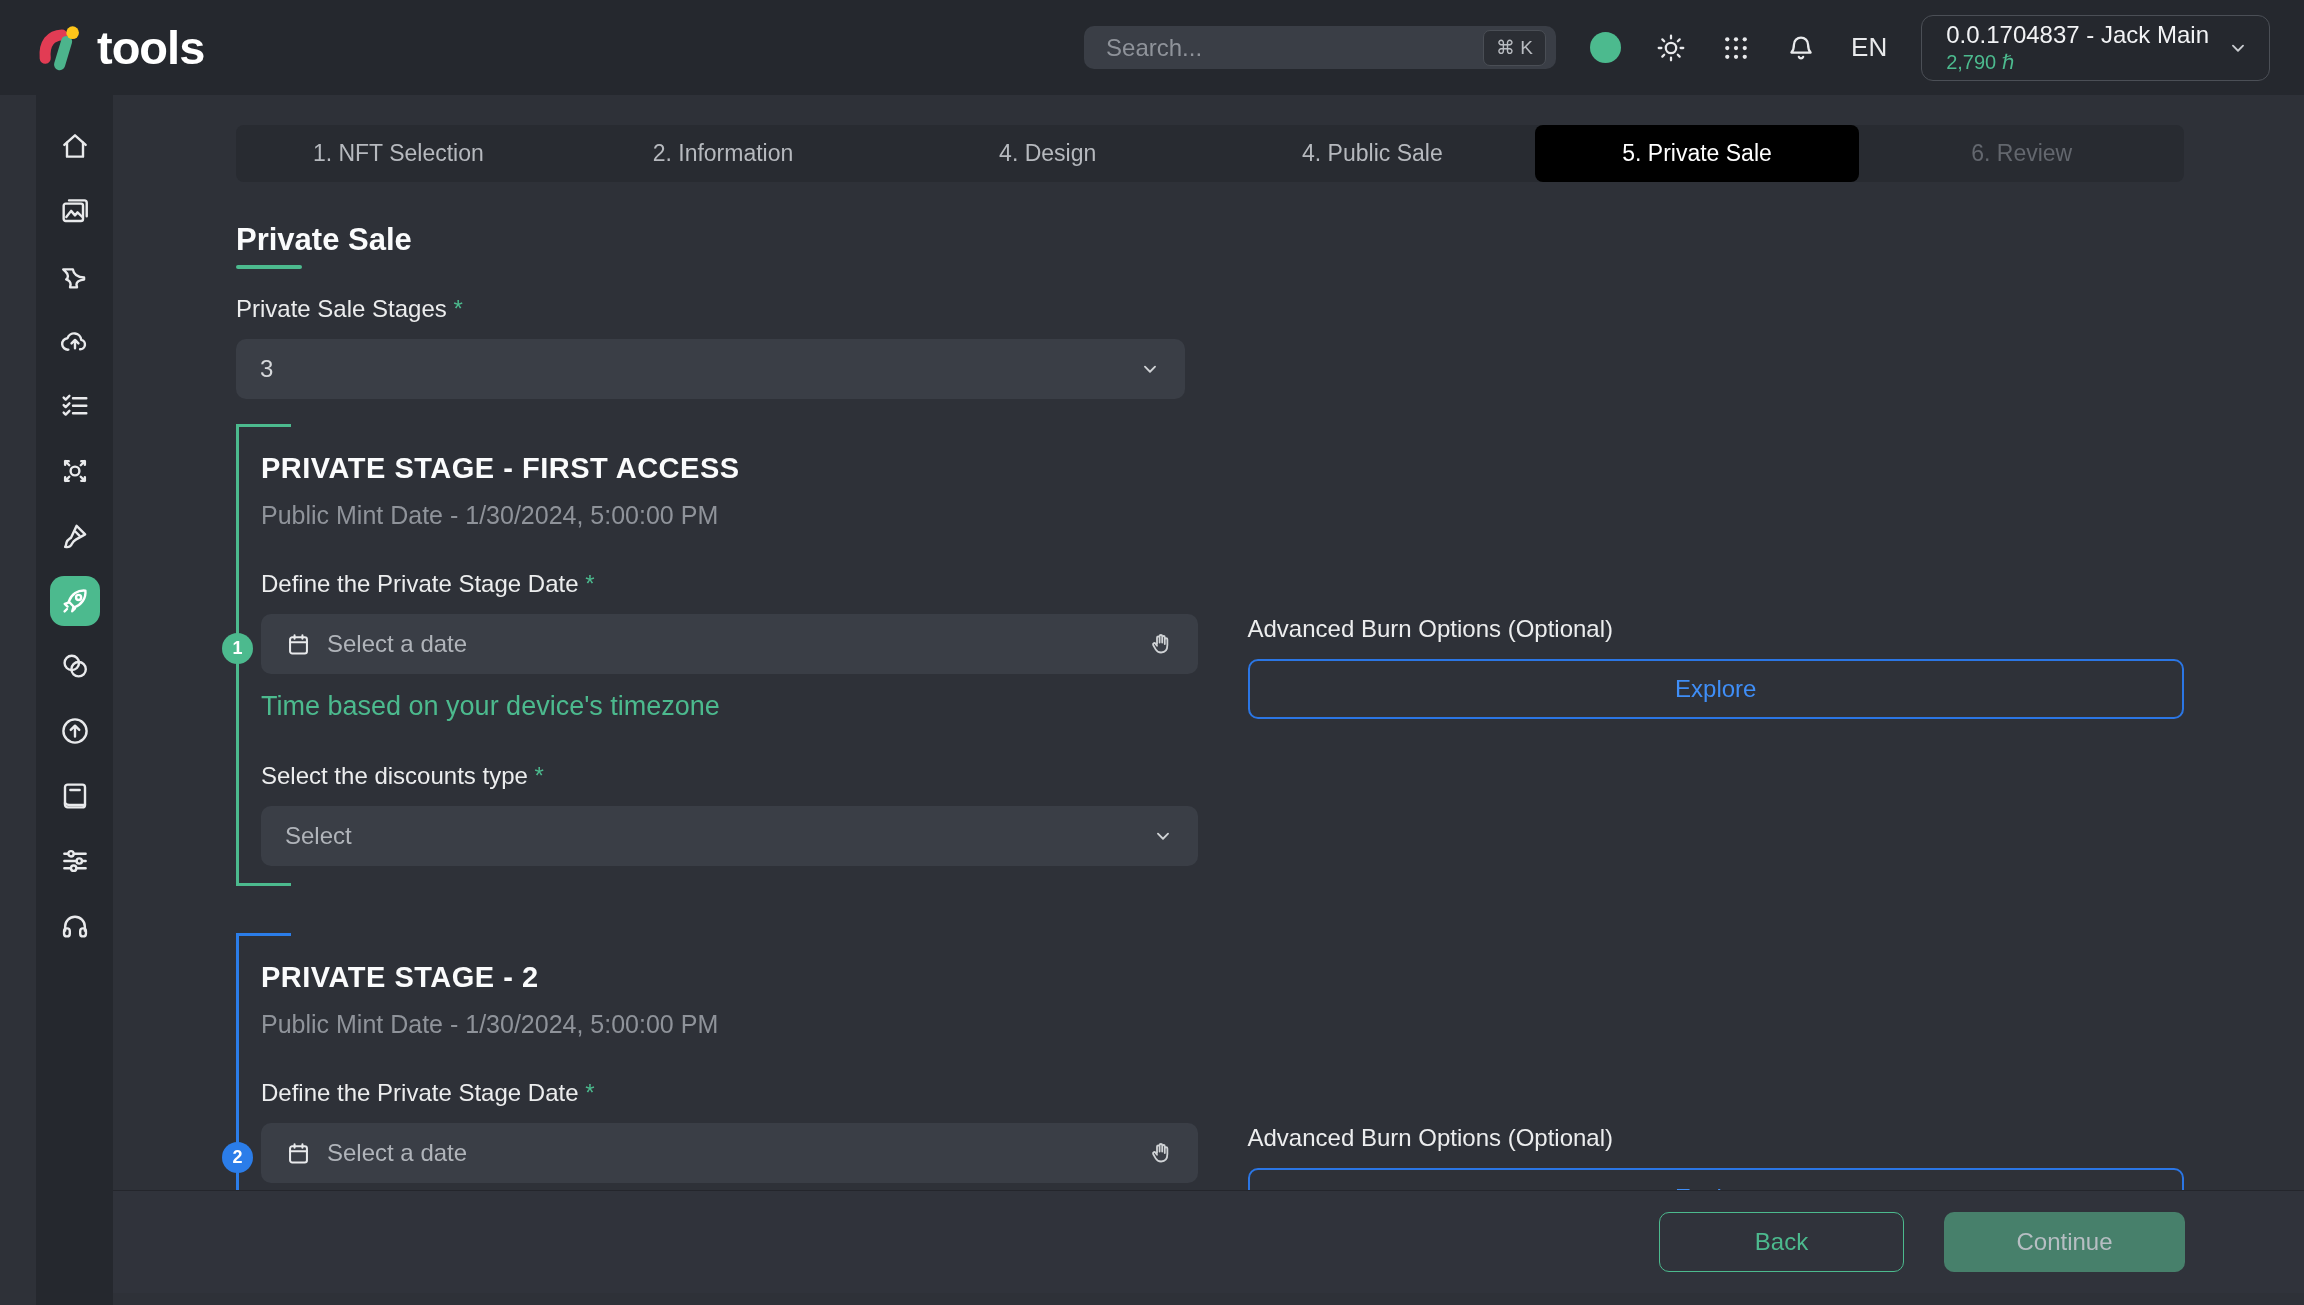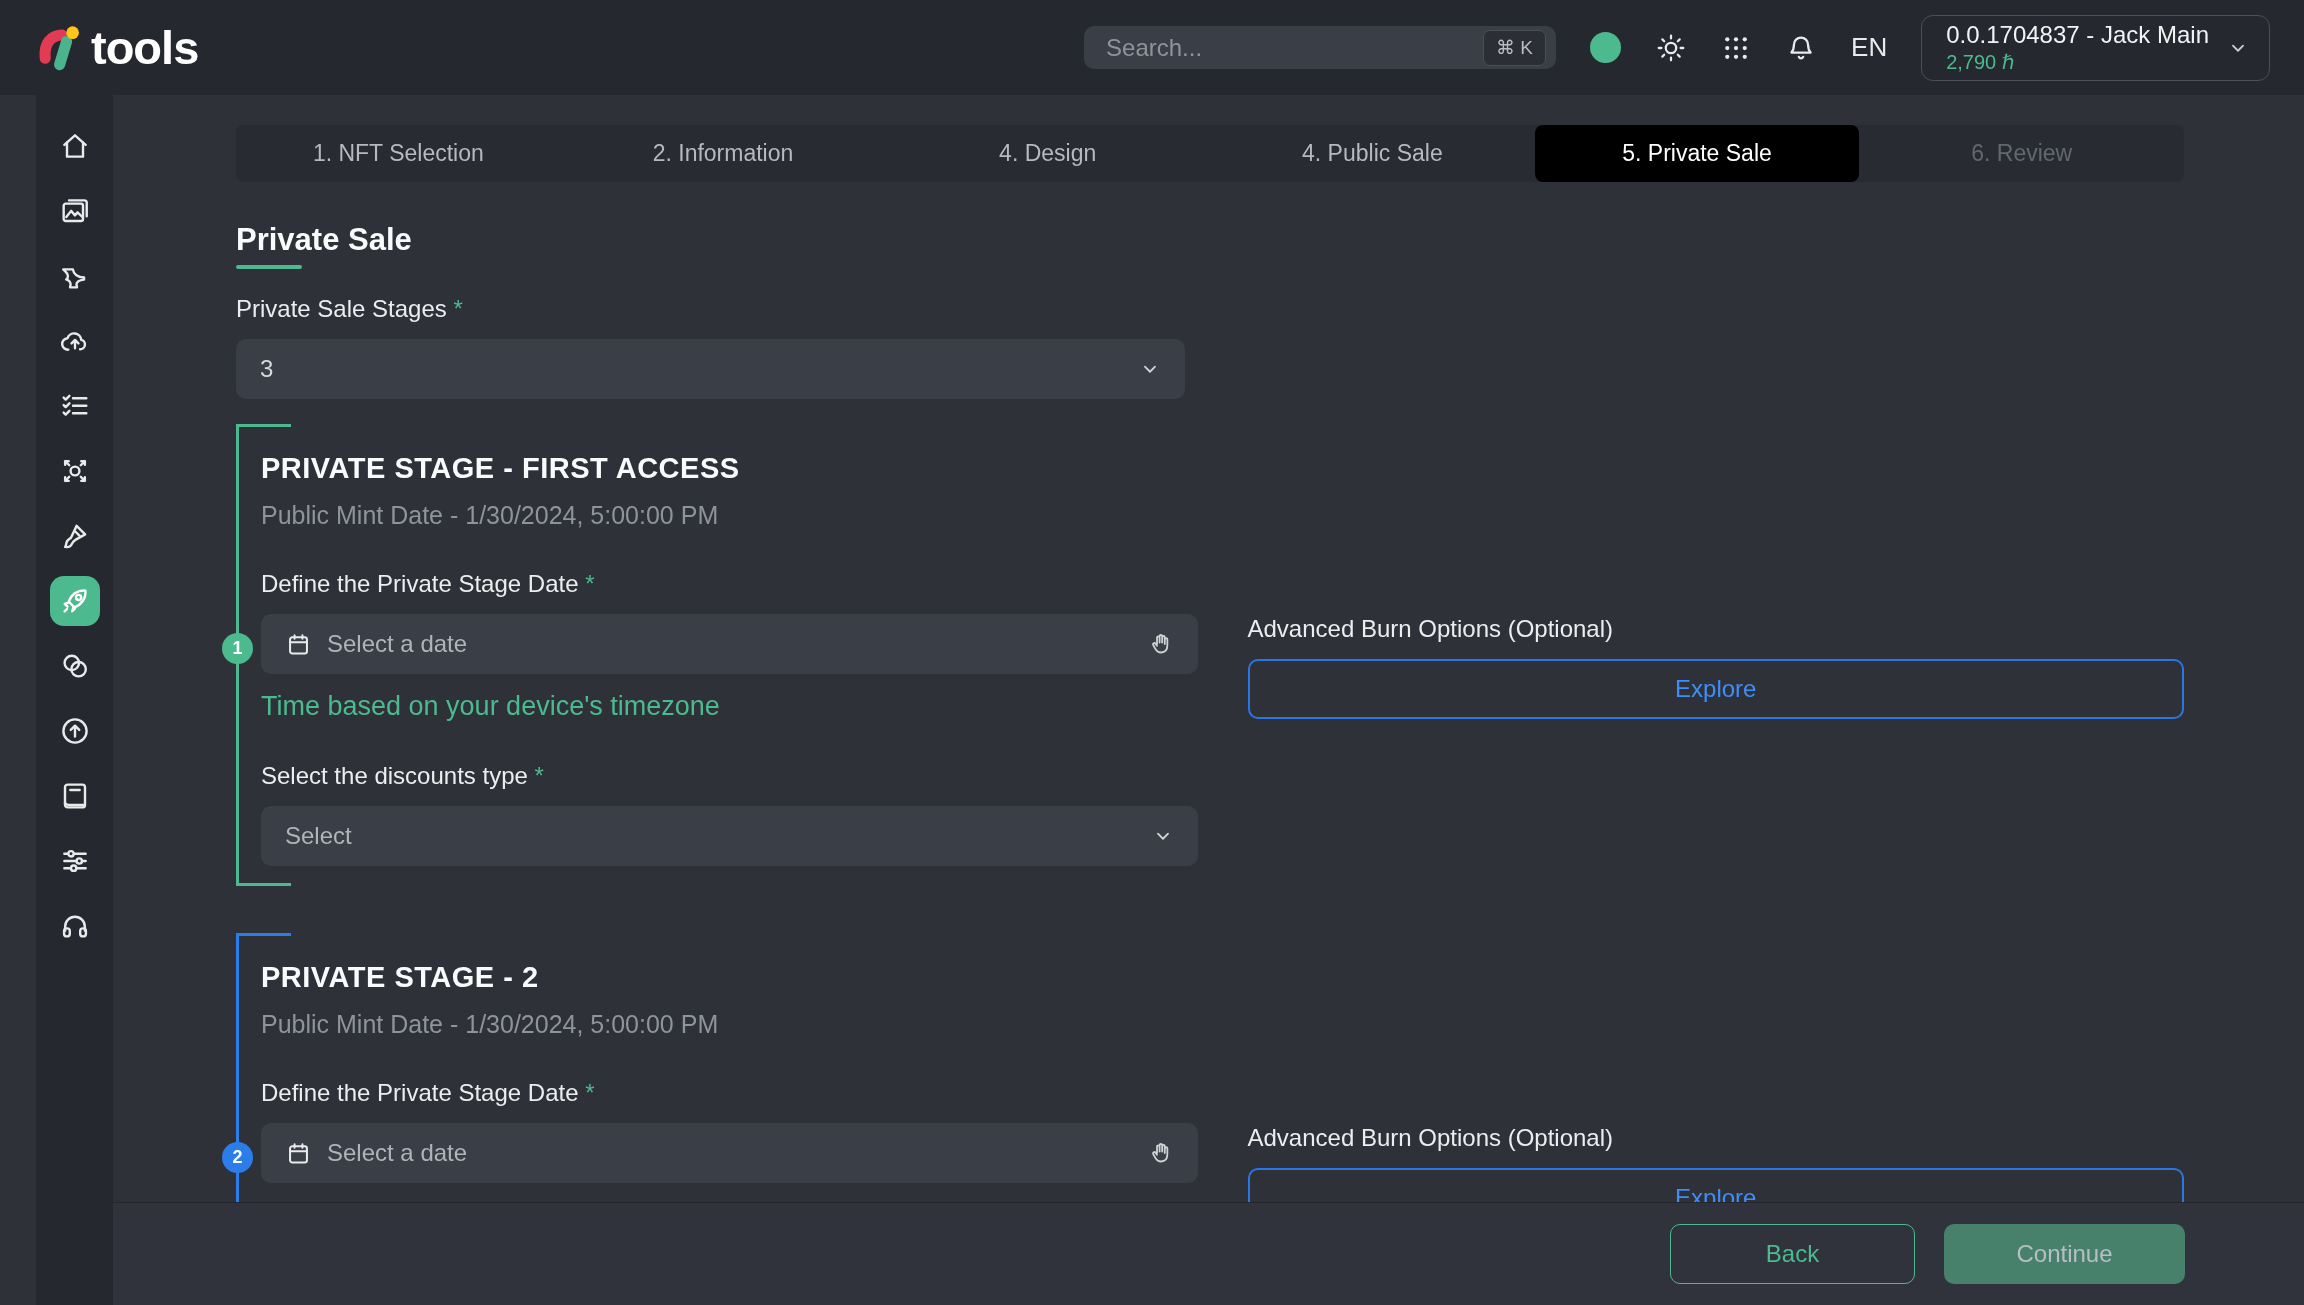--- a/index.html
+++ b/index.html
@@ -7,21 +7,21 @@
   body { font-family:"Liberation Sans","DejaVu Sans",sans-serif; }
   #app{
     position:relative; width:2304px; height:1305px; overflow:hidden;
     background:#2e3138; color:#f2f3f5;
   }
   
   .topbar{
     position:relative; z-index:30; height:95px; background:#25282e;
     display:flex; align-items:center; padding:0 34px 0 35px;
   }
-  .logo{ display:flex; align-items:center; gap:4px; cursor:pointer; }
+  .logo{ display:flex; align-items:center; gap:10px; cursor:pointer; }
   .logo-text{ font-size:47px; font-weight:700; color:#ffffff; letter-spacing:-1px; }
   .topbar-right{ margin-left:auto; display:flex; align-items:center; gap:34px; }
   .search-box{
     width:472px; height:43px; background:#3a3e46; border-radius:10px;
     display:flex; align-items:center; padding:0 10px 0 22px; gap:10px;
   }
   .search-box input{
     flex:1; background:transparent; border:none; outline:none;
     color:#e8e9eb; font-size:24px; font-family:inherit; min-width:0;
   }
@@ -111,23 +111,23 @@
   .stage .field-label{ display:block; margin-top:40px; }
   .tz-note{ margin-top:17px; font-size:27px; color:#4cba8e; }
   .stage-right{ padding-top:123px; }
   .explore-btn{
     margin-top:16px; width:100%; height:60px; background:transparent;
     border:2px solid #2b76e5; border-radius:10px; color:#3f8ef7;
     font-size:24px; font-family:inherit; cursor:pointer;
   }
   
   .footer{
-    position:absolute; left:0; right:0; bottom:0; height:103px; z-index:20;
+    position:absolute; left:0; right:0; bottom:12px; height:103px; z-index:20;
     background:#30333b; border-top:1px solid #24262c;
-    display:flex; align-items:center; justify-content:flex-end; gap:29px; padding-right:119px;
+    display:flex; align-items:center; justify-content:flex-end; gap:40px; padding-right:119px;
   }
   .back-btn{
     width:245px; height:60px; background:transparent; border:1px solid #4cba8e;
     border-radius:10px; color:#4cba8e; font-size:24px; font-family:inherit; cursor:pointer;
   }
   .continue-btn{
     width:241px; height:60px; background:#47806b; border:none;
     border-radius:10px; color:#b7bec3; font-size:24px; font-family:inherit; cursor:pointer;
   }
   svg{ display:block; }

